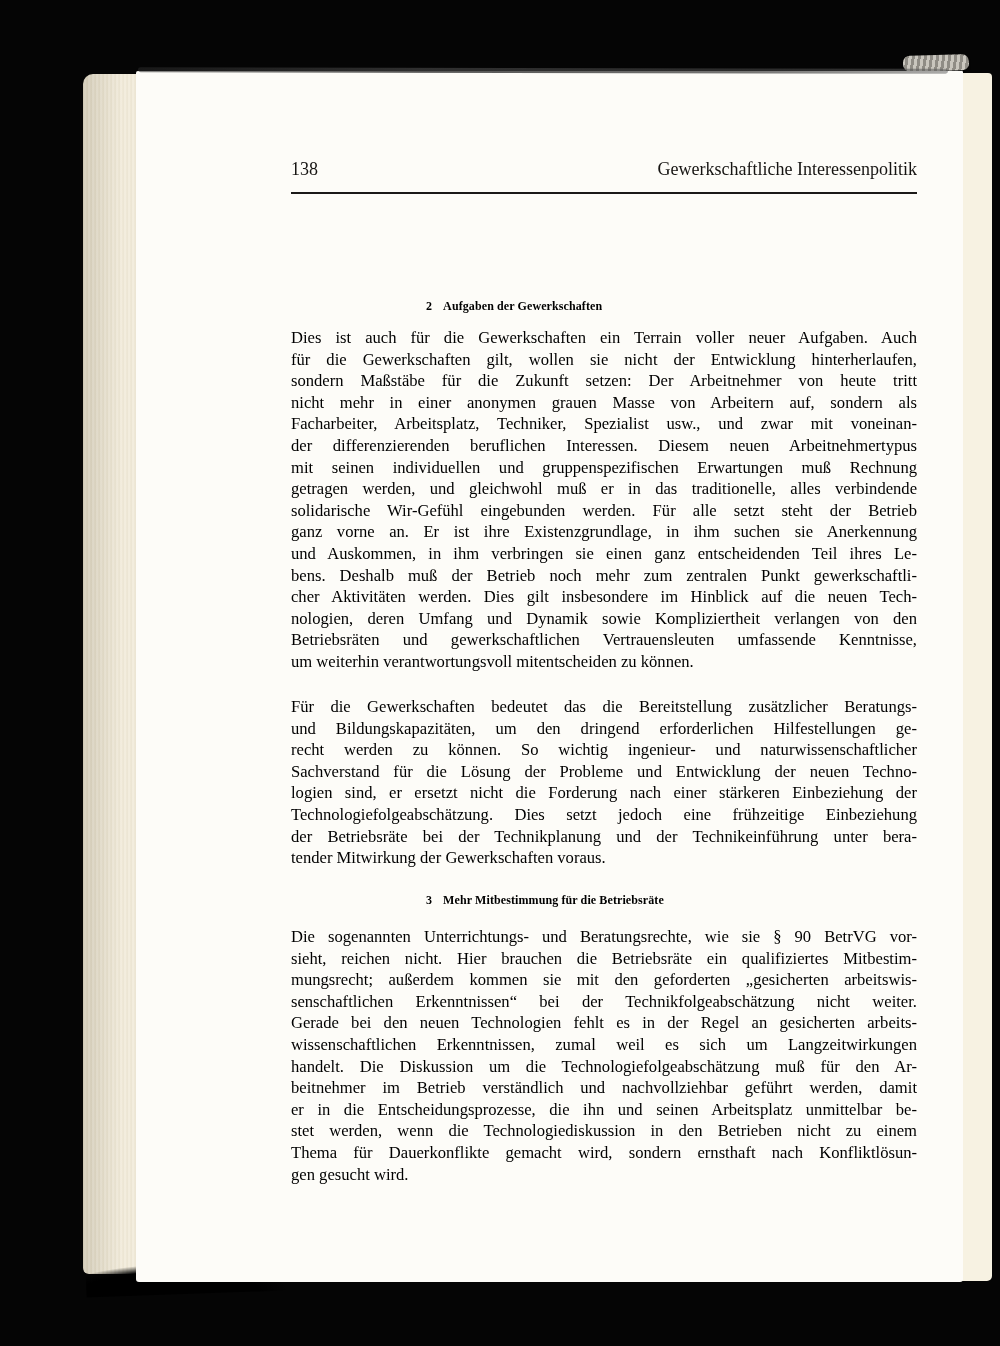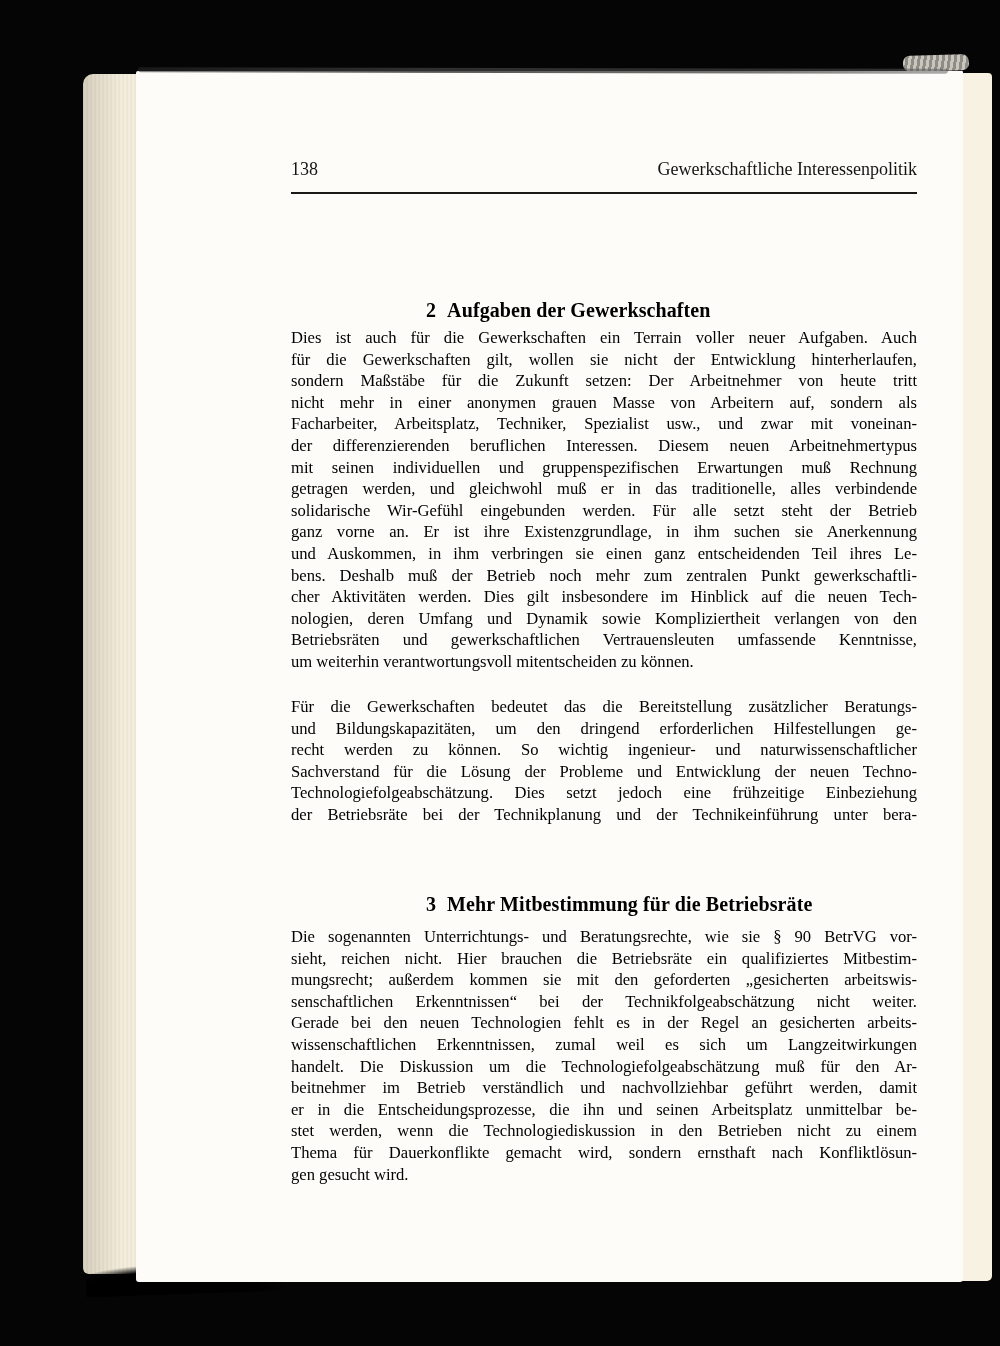--- a/index.html
+++ b/index.html
@@ -87,21 +87,21 @@
   .header-rule {
     position: absolute;
     left: 155px; top: 121px;
     width: 626px; height: 2px;
     background: #1b1918;
   }
 
   .section-heading {
     position: absolute;
     font-weight: bold;
-    font-size: 20px;
+    font-size: 12px;
     letter-spacing: 0.1px;
   }
   .section-heading .h-num { margin-right: 11px; }
 
   .para {
     position: absolute;
     left: 155px; width: 626px;
     font-size: 16.6px;
     line-height: 21.6px;
   }
@@ -164,22 +164,24 @@
         <span class="line">nologien, deren Umfang und Dynamik sowie Kompliziertheit verlangen von den</span>
         <span class="line">Betriebsräten und gewerkschaftlichen Vertrauensleuten umfassende Kenntnisse,</span>
         <span class="line last">um weiterhin verantwortungsvoll mitentscheiden zu können.</span>
       </div>
 
     <div class="para p2-pos">
         <span class="line">Für die Gewerkschaften bedeutet das die Bereitstellung zusätzlicher Beratungs-</span>
         <span class="line">und Bildungskapazitäten, um den dringend erforderlichen Hilfestellungen ge-</span>
         <span class="line">recht werden zu können. So wichtig ingenieur- und naturwissenschaftlicher</span>
         <span class="line">Sachverstand für die Lösung der Probleme und Entwicklung der neuen Techno-</span>
+        <span class="line">logien sind, er ersetzt nicht die Forderung nach einer stärkeren Einbeziehung der</span>
         <span class="line">Technologiefolgeabschätzung. Dies setzt jedoch eine frühzeitige Einbeziehung</span>
         <span class="line">der Betriebsräte bei der Technikplanung und der Technikeinführung unter bera-</span>
+        <span class="line last">tender Mitwirkung der Gewerkschaften voraus.</span>
       </div>
 
     <div class="section-heading h3-pos">
       <span class="h-num">3</span><span>Mehr Mitbestimmung für die Betriebsräte</span>
     </div>
 
     <div class="para p3-pos">
         <span class="line">Die sogenannten Unterrichtungs- und Beratungsrechte, wie sie § 90 BetrVG vor-</span>
         <span class="line">sieht, reichen nicht. Hier brauchen die Betriebsräte ein qualifiziertes Mitbestim-</span>
         <span class="line">mungsrecht; außerdem kommen sie mit den geforderten „gesicherten arbeitswis-</span>

